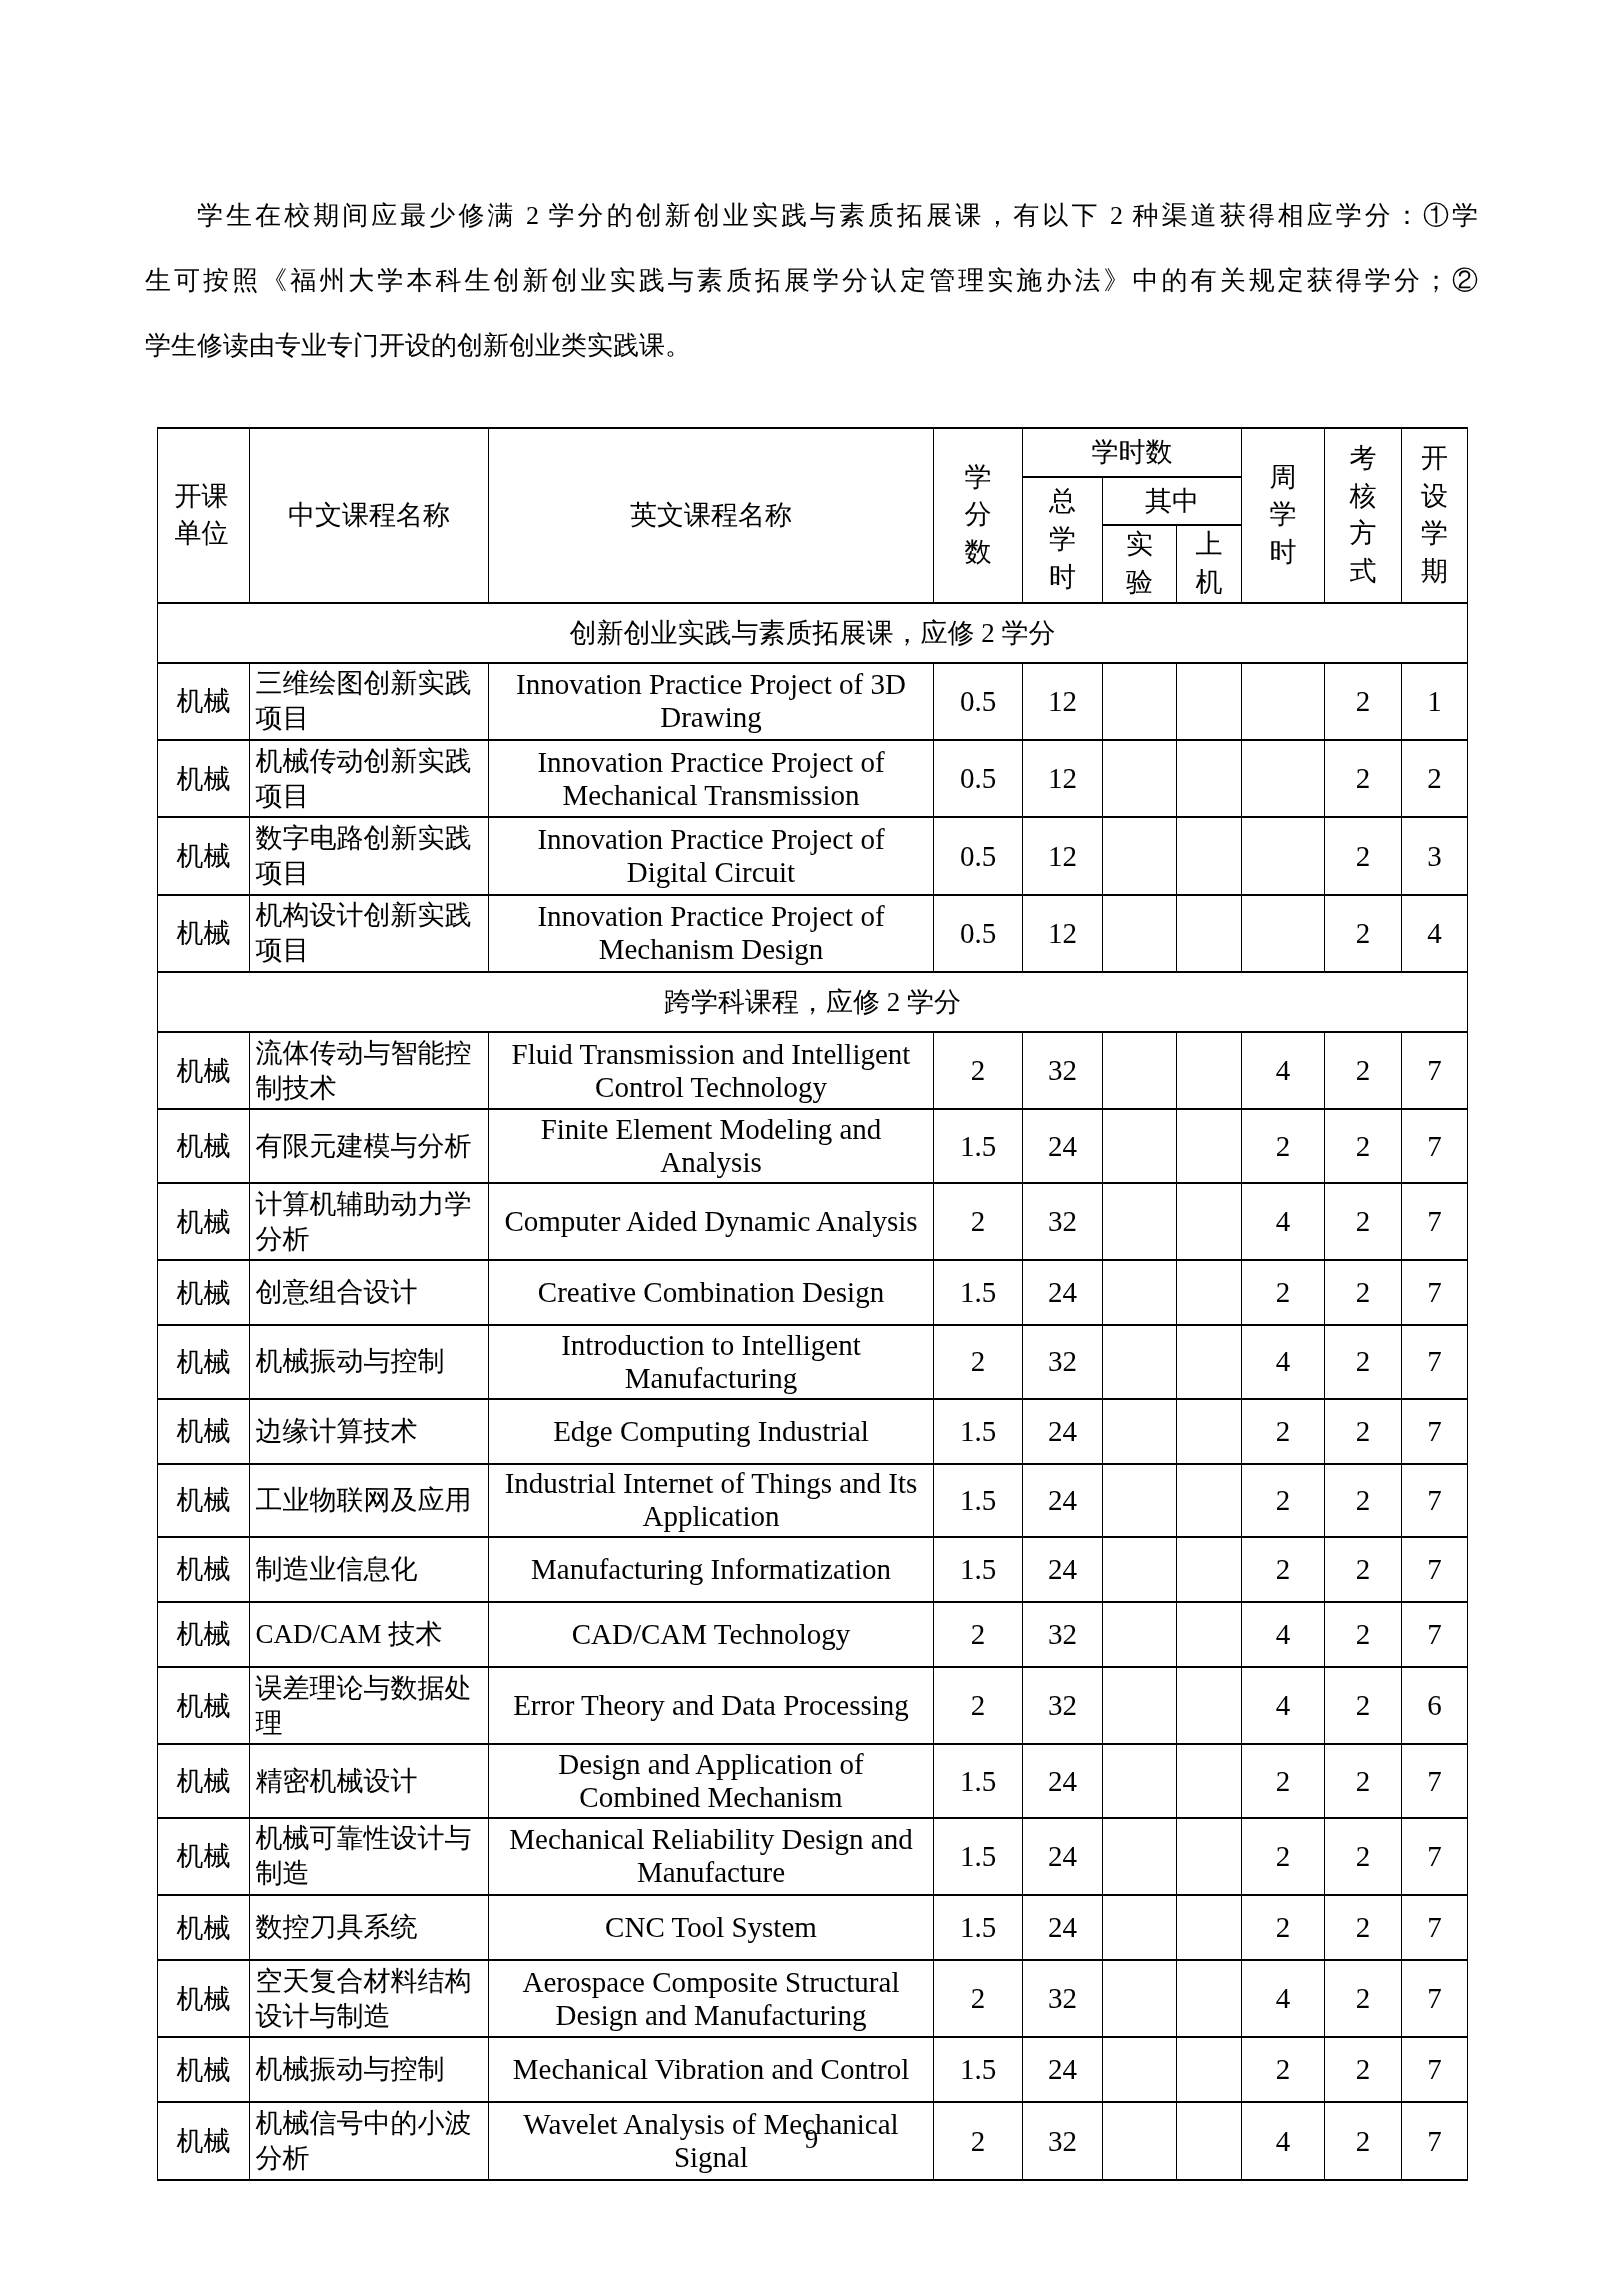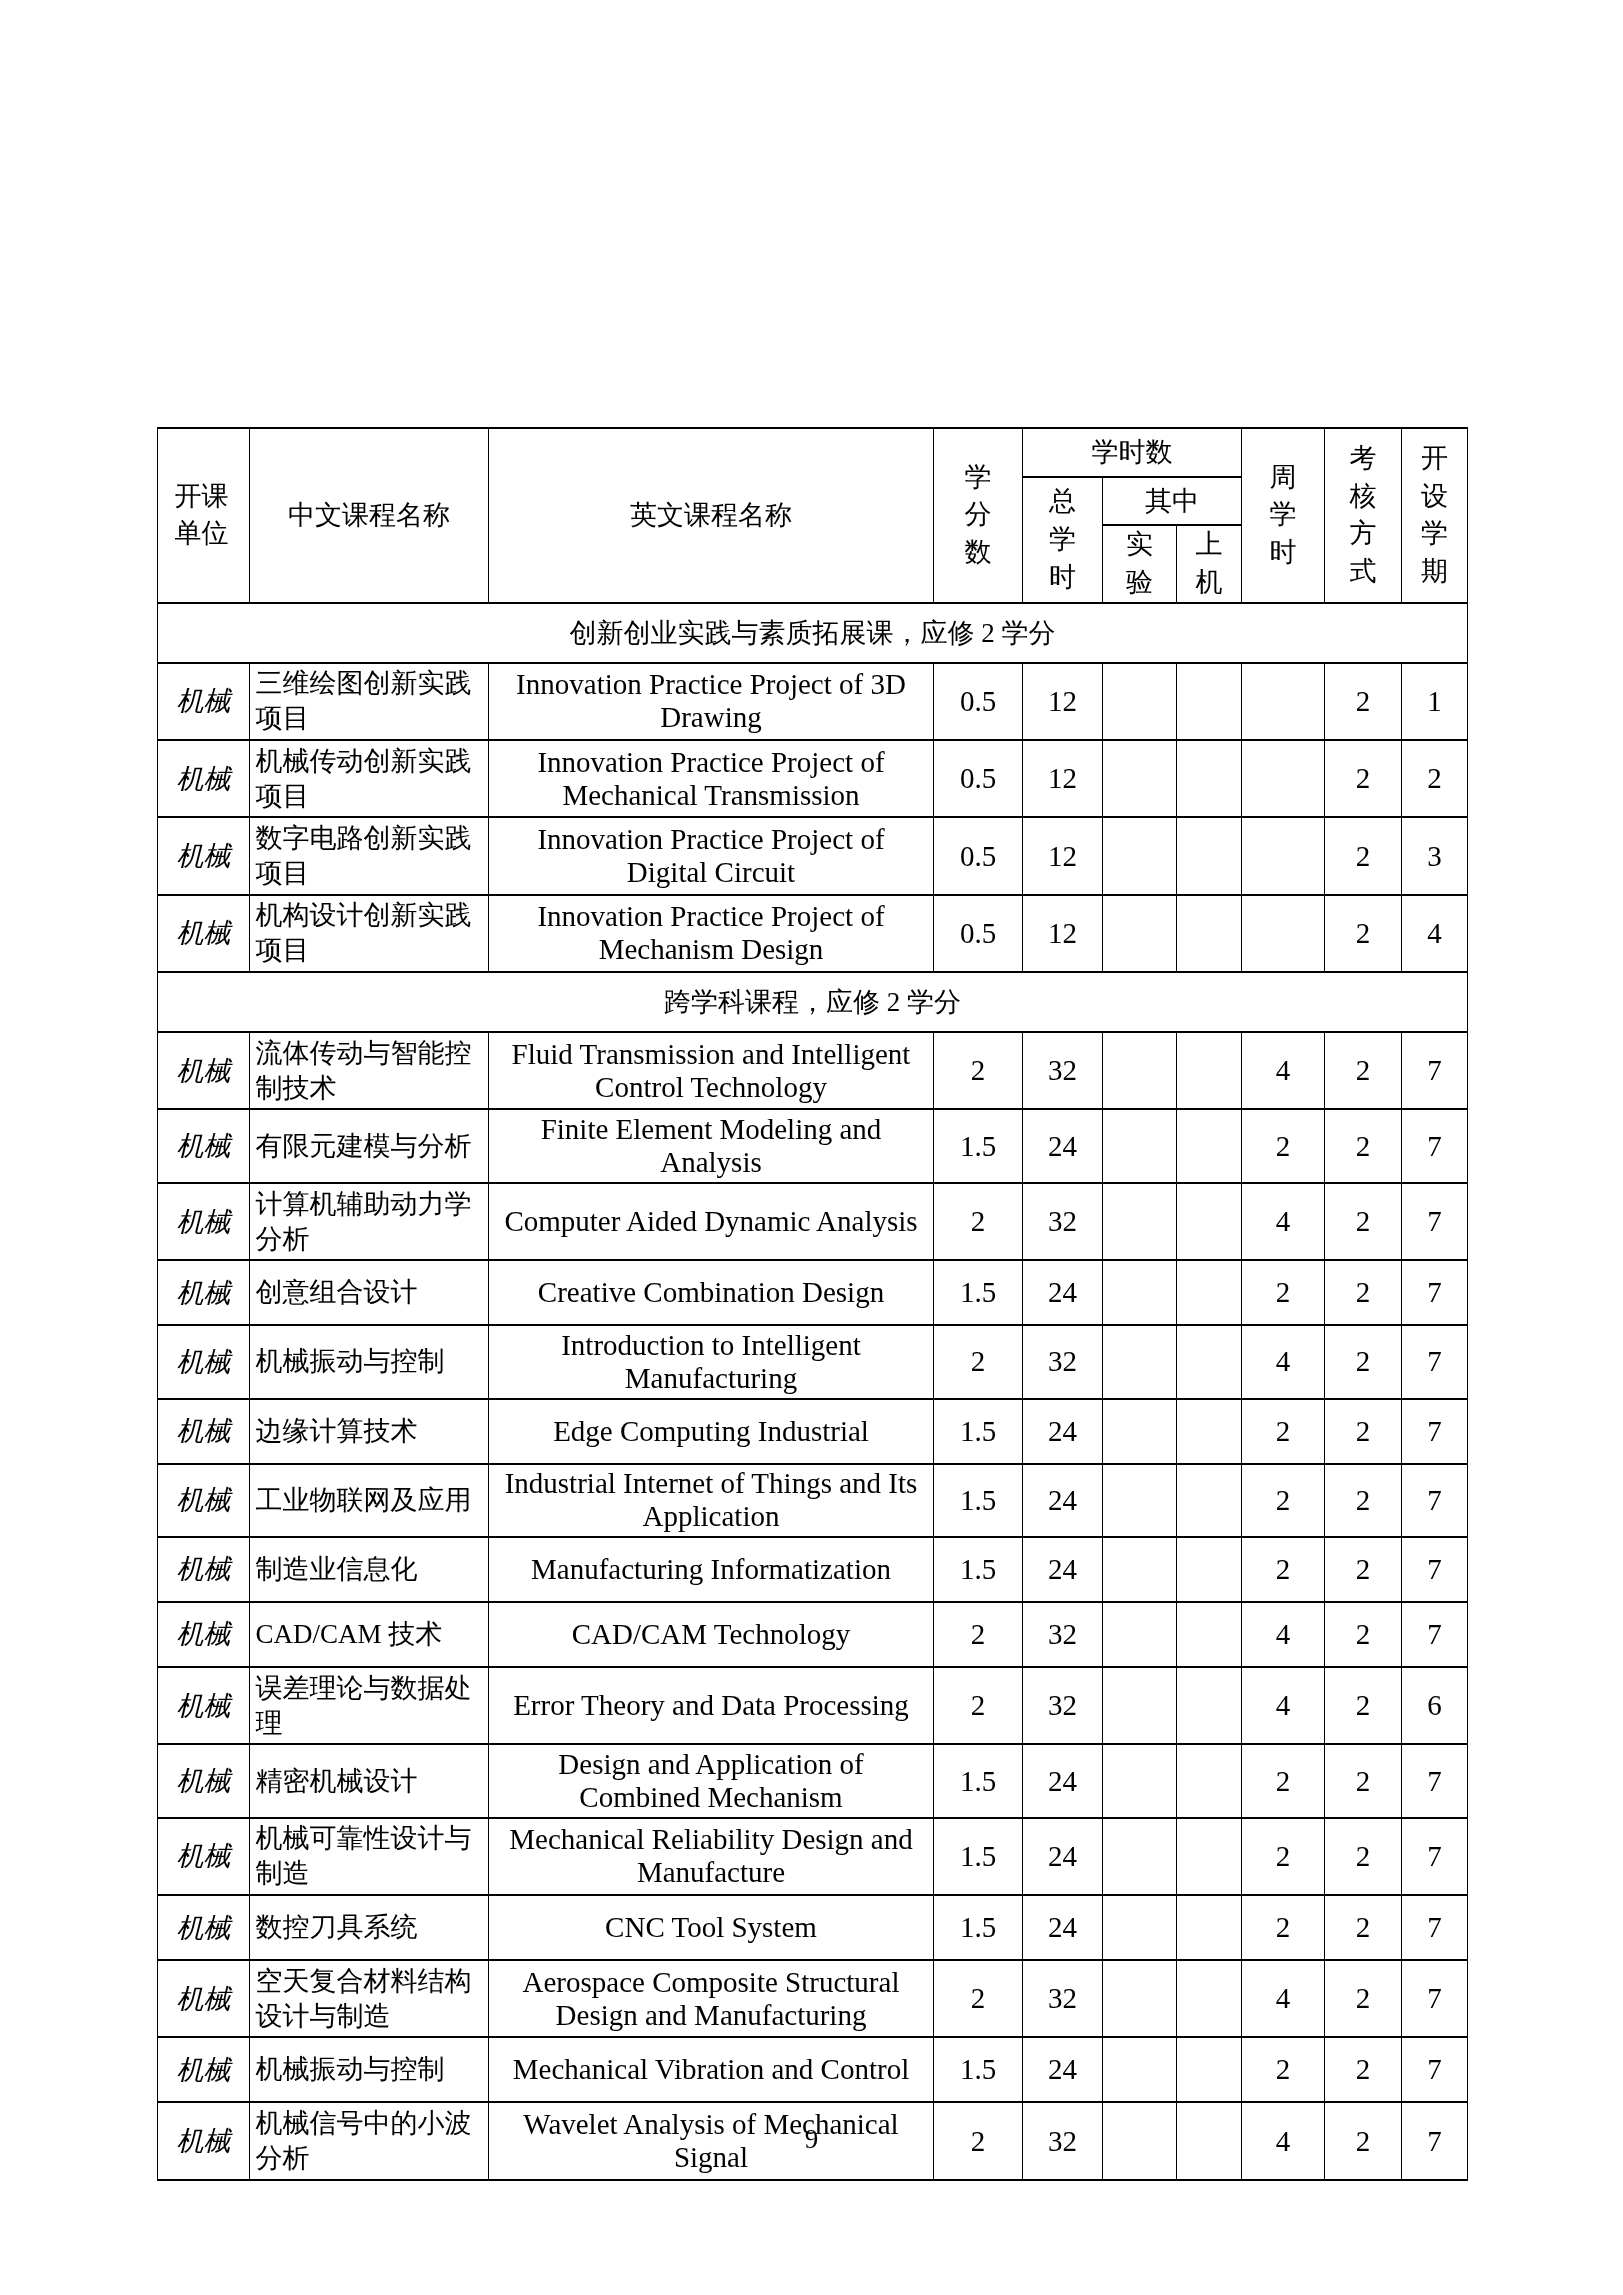--- a/index.html
+++ b/index.html
@@ -42,38 +42,43 @@
   tr.hr1 { height:49px; }
   tr.hr2 { height:48px; }
   tr.hr3 { height:76px; }
 
   
   .vt   { display:inline-block; width:1.08em; word-break:break-all; line-height:1.4; text-align:center; }
   .wrap2{ display:inline-block; width:2.15em; word-break:break-all; line-height:1.4; text-align:left; }
 
   tr.course { height:65px; }
   tbody td { font-size:29px; text-align:center; }
-  tbody td.unit { font-size:27px;font-style:italic; }
+  tbody td.unit { font-size:27px; }
   tbody td.cn { font-size:27px; text-align:left; padding:2.7px 5.5px; line-height:35px;margin-top:16px; }
   tbody td.en { text-align:center; padding:2.7px 5.5px; line-height:33px; }
 
   tr.section-row { height:60px; }
   tr.section-row td { font-size:27px; font-weight:normal; text-align:center; }
 
   
   .pageno {
     position:absolute; left:0; top:2122px; width:1623px; height:34px;
     line-height:34px; text-align:center; font-size:27px;
   }
 </style>
 </head>
 <body>
 
 <div class="page">
 
+  <div class="para">
+    <div class="pline just indent">学生在校期间应最少修满 2 学分的创新创业实践与素质拓展课，有以下 2 种渠道获得相应学分：①学</div>
+    <div class="pline just">生可按照《福州大学本科生创新创业实践与素质拓展学分认定管理实施办法》中的有关规定获得学分；②</div>
+    <div class="pline">学生修读由专业专门开设的创新创业类实践课。</div>
+  </div>
 
 
   <table class="ctable">
     <colgroup>
       <col style="width:92px">
         <col style="width:239px">
         <col style="width:445px">
       <col style="width:89px">
         <col style="width:80px">
         <col style="width:74px">

